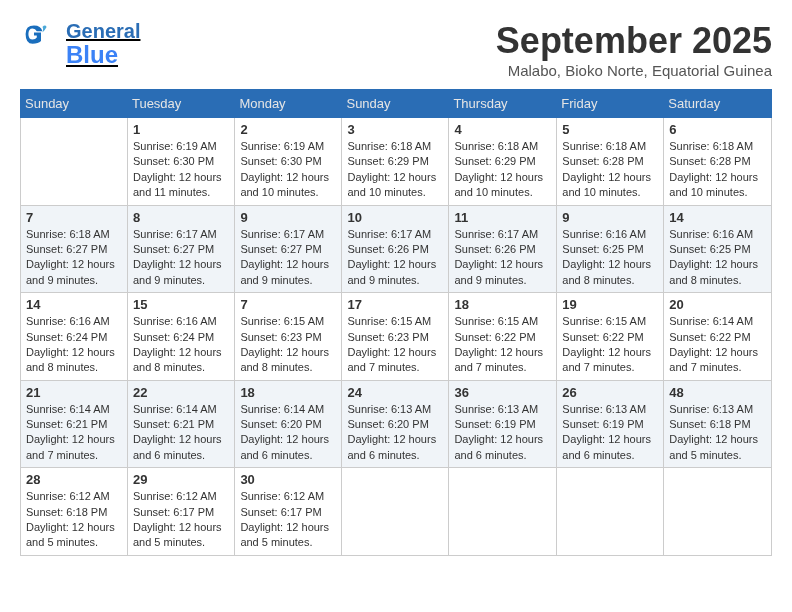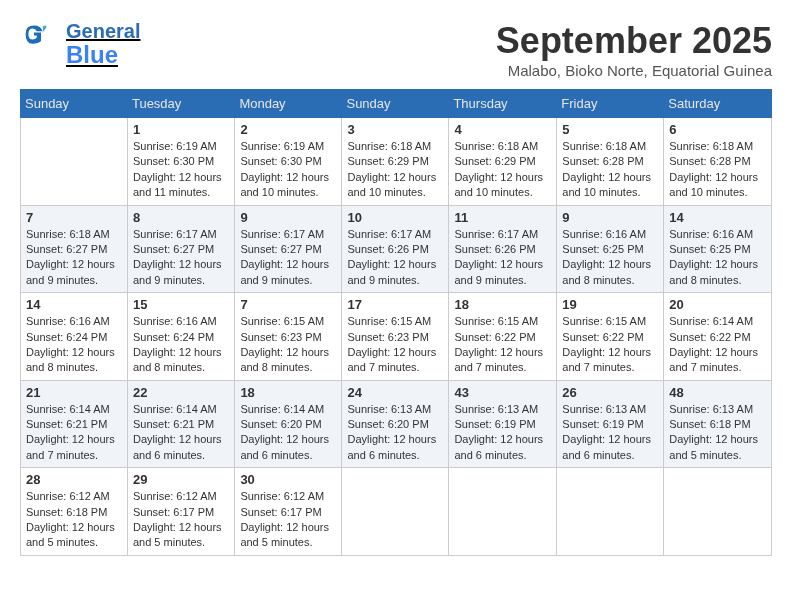--- a/index.html
+++ b/index.html
@@ -263,21 +263,21 @@
 Sunset: 6:20 PM
 Daylight: 12 hours and 6 minutes.</div>
         </td>
         <td>
           <span class="day-number">24</span>
           <div class="day-info" style="white-space: pre-line;">Sunrise: 6:13 AM
 Sunset: 6:20 PM
 Daylight: 12 hours and 6 minutes.</div>
         </td>
         <td>
-          <span class="day-number">43</span>
+          <span class="day-number">36</span>
           <div class="day-info" style="white-space: pre-line;">Sunrise: 6:13 AM
 Sunset: 6:19 PM
 Daylight: 12 hours and 6 minutes.</div>
         </td>
         <td>
           <span class="day-number">26</span>
           <div class="day-info" style="white-space: pre-line;">Sunrise: 6:13 AM
 Sunset: 6:19 PM
 Daylight: 12 hours and 6 minutes.</div>
         </td>

